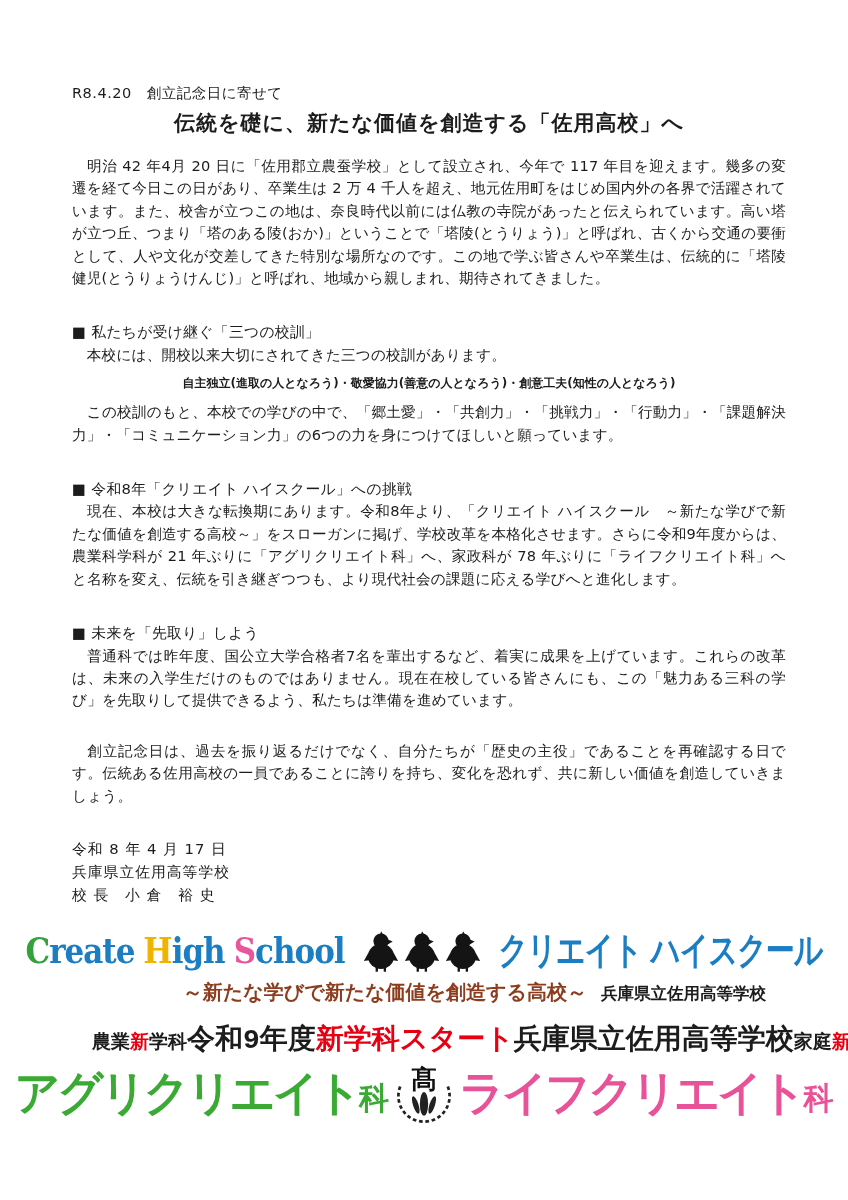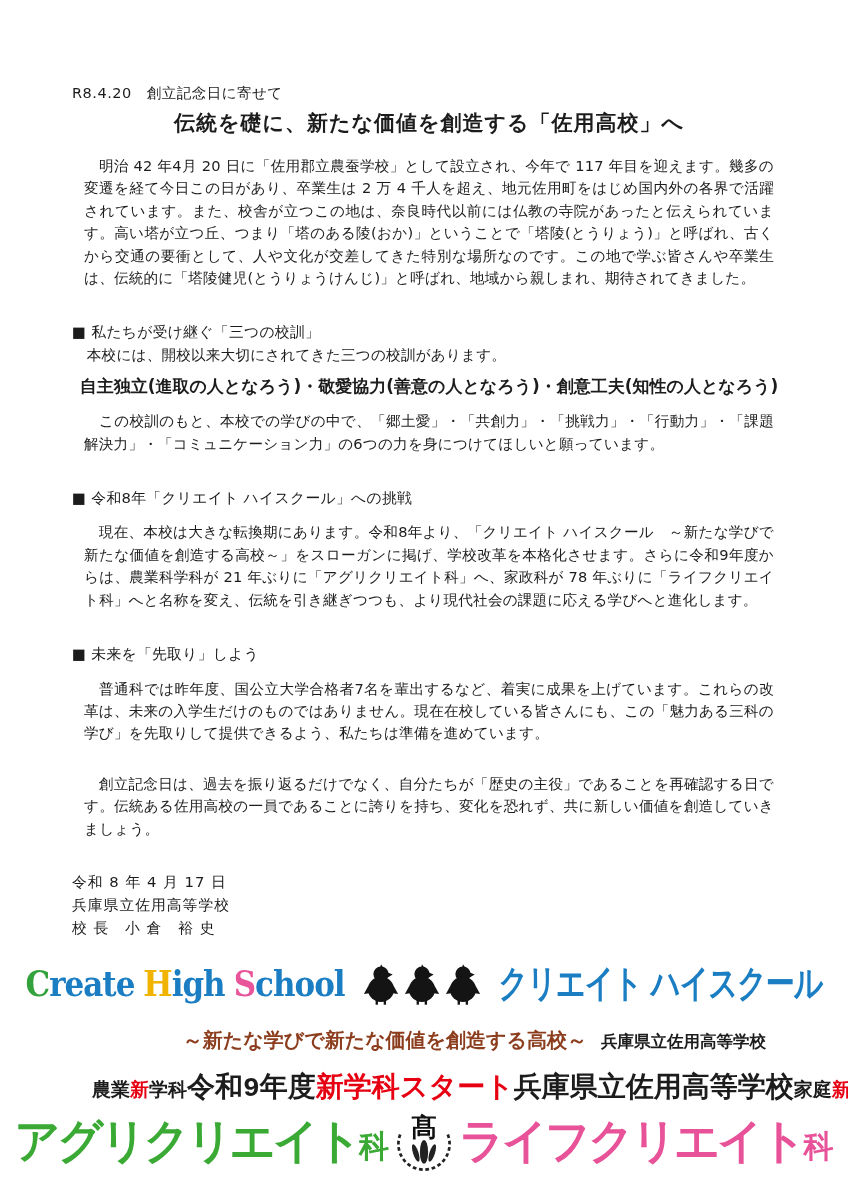--- a/index.html
+++ b/index.html
@@ -15,28 +15,28 @@
   }
   .doc { padding:84px 62px 0 72px; }
 
   .date-line { margin:0 0 6px 0; font-size:14.5px; letter-spacing:.5px; }
   .title {
     margin:2px 0 18px 0;
     font-size:21px; font-weight:600; letter-spacing:1px;
     text-align:center;
   }
   .body {
-    margin:12px; font-size:14.6px; line-height:22.4px;
+    margin:0; font-size:14.6px; line-height:22.4px;
     text-align:justify; letter-spacing:.2px;
   }
   .sec-head { margin:32px 0 0 0; font-size:14.8px; line-height:22.4px; letter-spacing:.3px; }
   .lead { margin:0; }
   .motto {
     margin:9px 0 9px 0;
-    font-size:17px; font-weight:700; letter-spacing:0;
+    font-size:12px; font-weight:700; letter-spacing:0;
     text-align:center; white-space:nowrap;
   }
   .closing { margin-top:28px; }
 
   .signature { margin-top:30px; text-align:left; padding-right:4px; }
   .signature p { margin:0; font-size:14.8px; line-height:23px; letter-spacing:1px; }
 
   
   .b1 { margin-top:24px; }
   .b1-row { display:flex; align-items:center; justify-content:center; gap:16px; }
@@ -53,21 +53,21 @@
   .birds { display:flex; align-items:flex-end; gap:5px; padding:0 2px; }
   .bird-svg { display:block; }
   .jp-title {
     color:var(--banner-blue); font-weight:900; font-size:29px;
     letter-spacing:-1px; display:inline-block;
     transform:scaleY(1.3); transform-origin:center;
     white-space:nowrap;
   }
   .b1-sub {
     display:flex; justify-content:flex-end; align-items:baseline;
-    gap:14px; padding-right:82px; margin-top:22px;
+    gap:14px; padding-right:82px; margin-top:7px;
   }
   .sub-brown { color:var(--subtitle-brown); font-weight:700; font-size:20px; white-space:nowrap; }
   .sub-school { font-weight:700; font-size:16.5px; white-space:nowrap; }
 
   
   .b2 { margin-top:14px; }
   .b2-top {
     display:flex; justify-content:space-between; align-items:baseline;
     font-weight:900; padding:0 84px 0 92px;
   }

